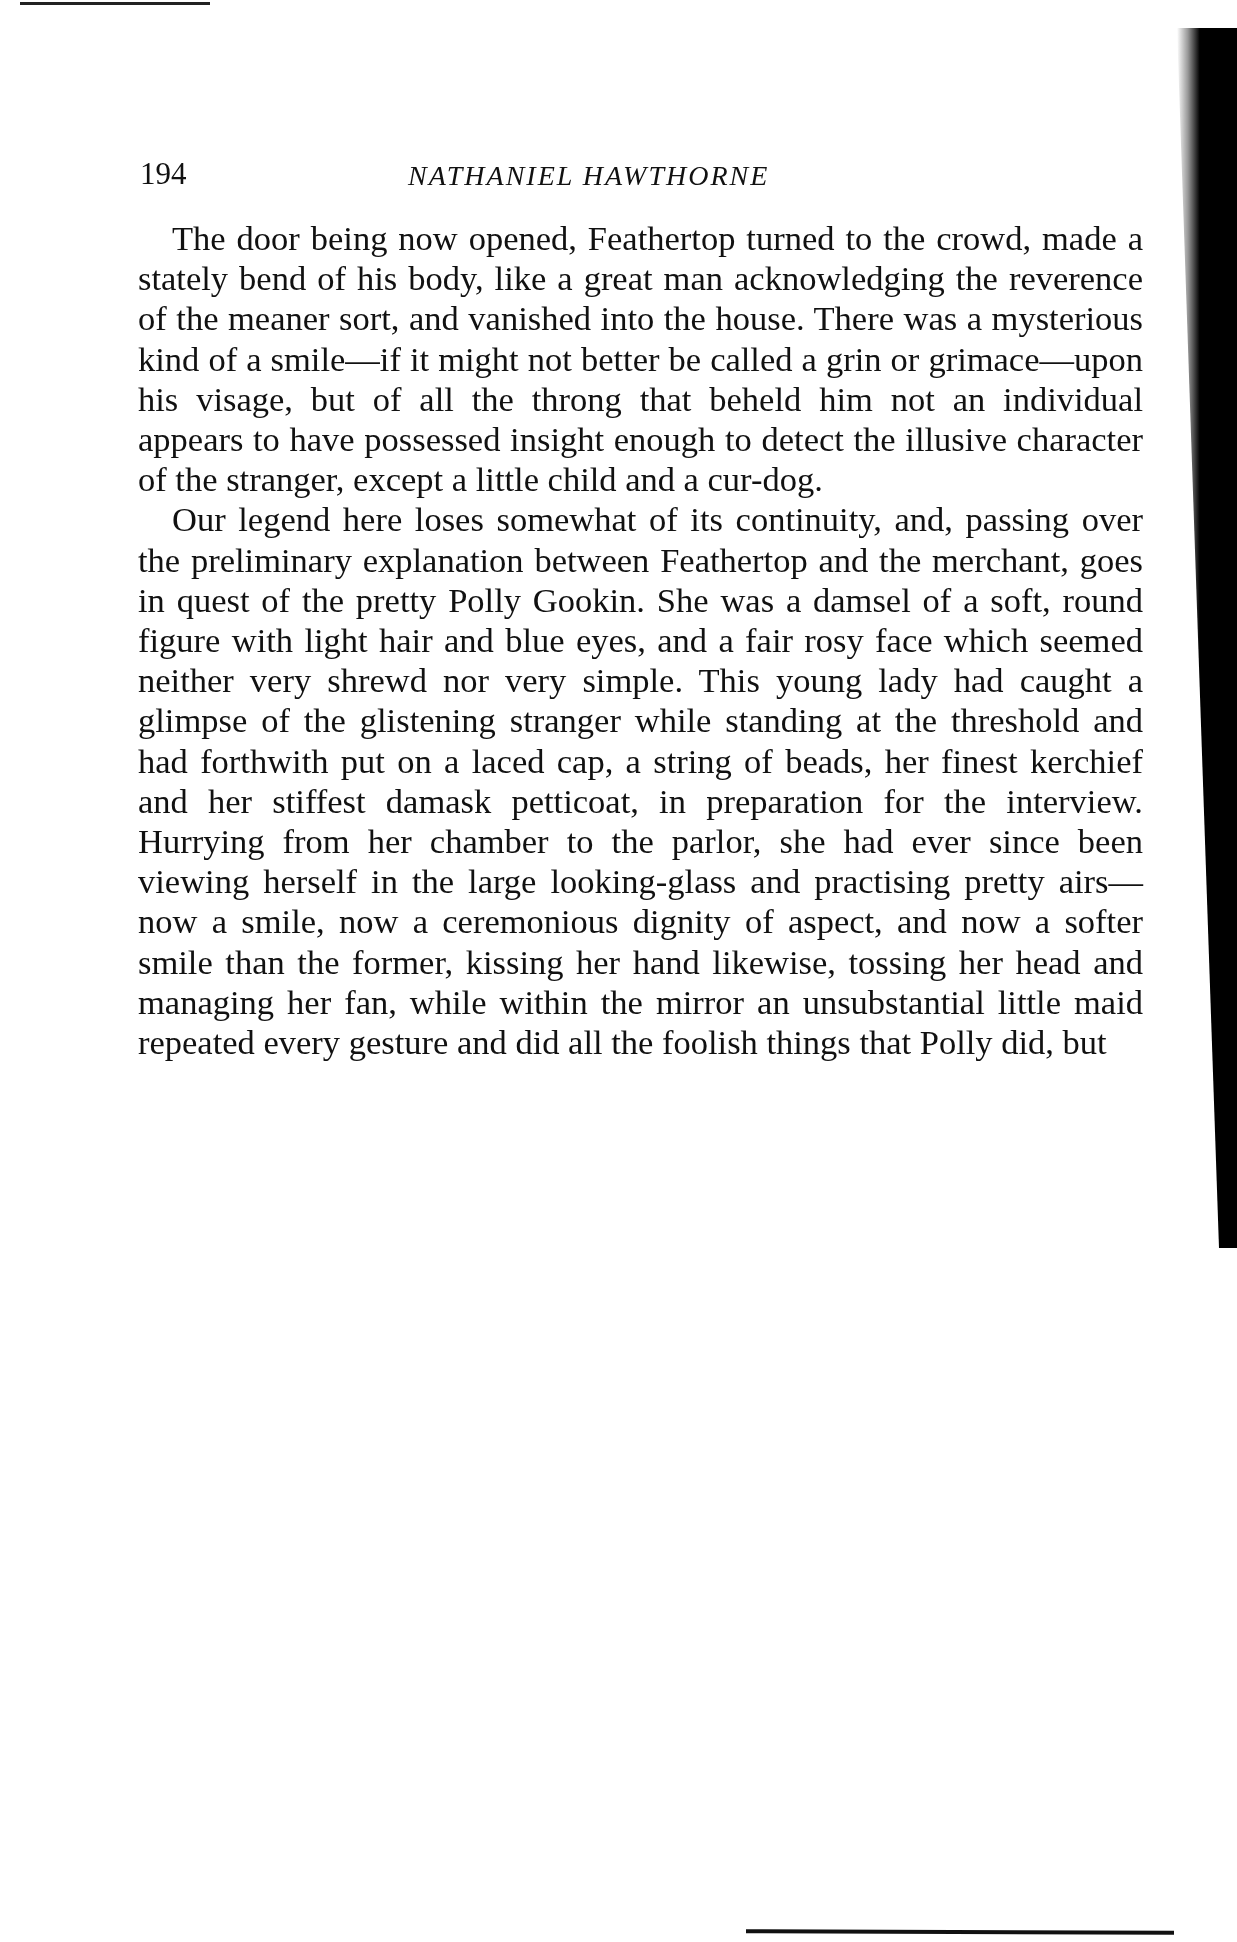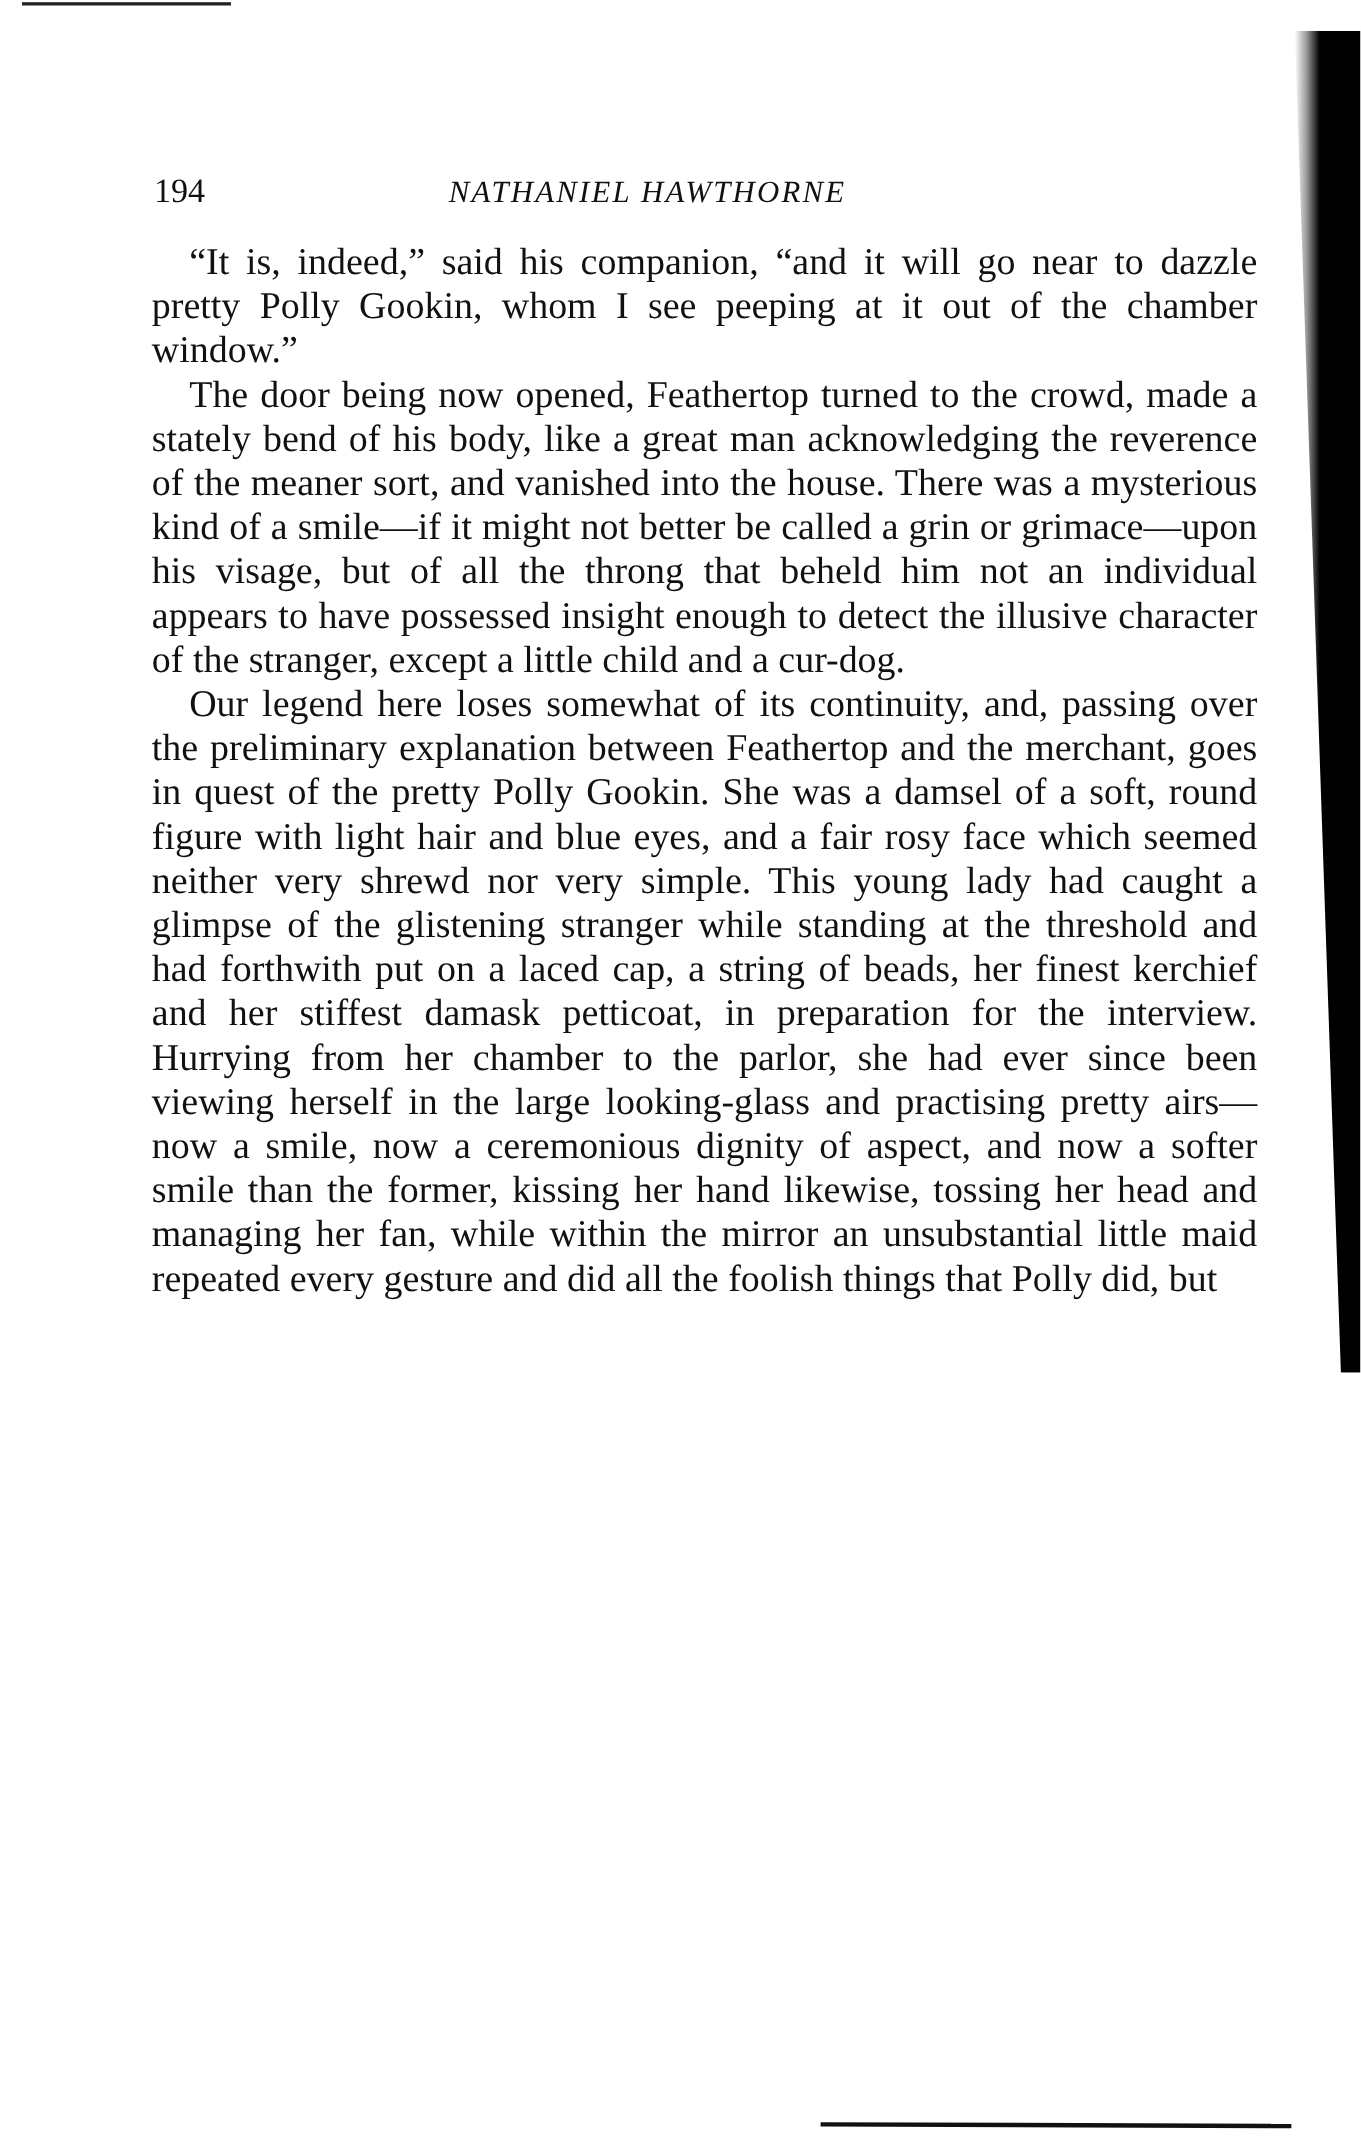--- a/index.html
+++ b/index.html
@@ -21,16 +21,15 @@
 <div class="topline"></div>
 <div class="edge"></div>
 <div class="bottomline"></div>
 
 <div class="header">
   <span class="pageno">194</span>
   <span class="runhead">NATHANIEL HAWTHORNE</span>
 </div>
 
 <div class="text">
-  <p>“It is, indeed,” said his companion, “and it will go near to dazzle pretty Polly Gookin, whom I see peeping at it out of the chamber window.”</p>
   <p>The door being now opened, Feathertop turned to the crowd, made a stately bend of his body, like a great man acknowledging the reverence of the meaner sort, and vanished into the house. There was a mysterious kind of a smile—if it might not better be called a grin or grimace—upon his visage, but of all the throng that beheld him not an individual appears to have possessed insight enough to detect the illusive character of the stranger, except a little child and a cur-dog.</p>
   <p>Our legend here loses somewhat of its continuity, and, passing over the preliminary explanation between Feathertop and the merchant, goes in quest of the pretty Polly Gookin. She was a damsel of a soft, round figure with light hair and blue eyes, and a fair rosy face which seemed neither very shrewd nor very simple. This young lady had caught a glimpse of the glistening stranger while standing at the threshold and had forthwith put on a laced cap, a string of beads, her finest kerchief and her stiffest damask petticoat, in preparation for the interview. Hurrying from her chamber to the parlor, she had ever since been viewing herself in the large looking-glass and practising pretty airs—now a smile, now a ceremonious dignity of aspect, and now a softer smile than the former, kissing her hand likewise, tossing her head and managing her fan, while within the mirror an unsubstantial little maid repeated every gesture and did all the foolish things that Polly did, but</p>
 </div>
 
 </body></html>

